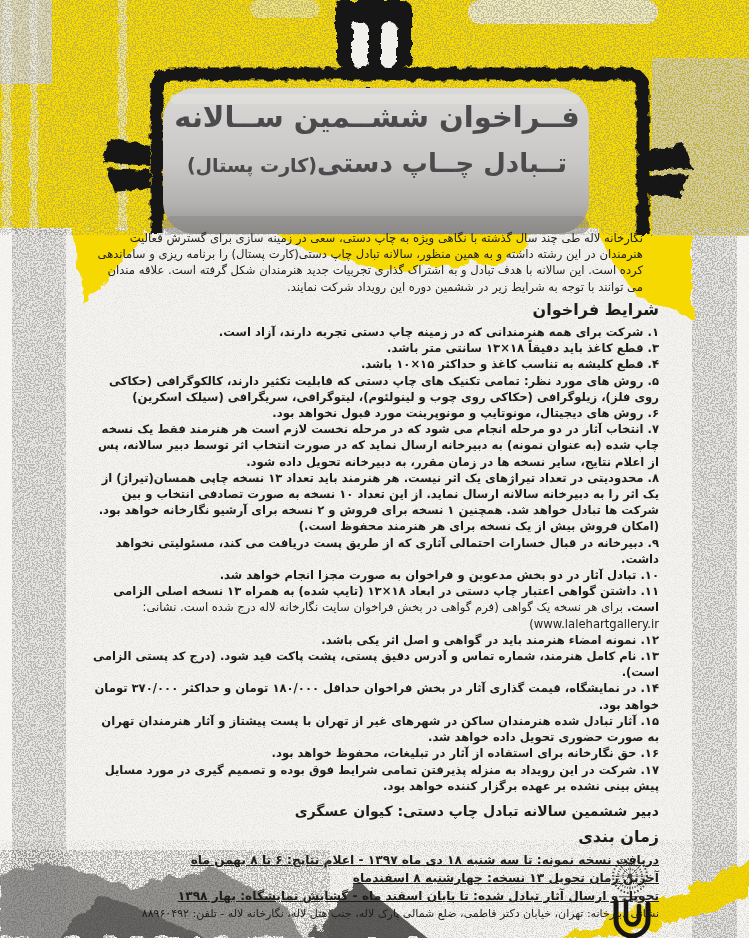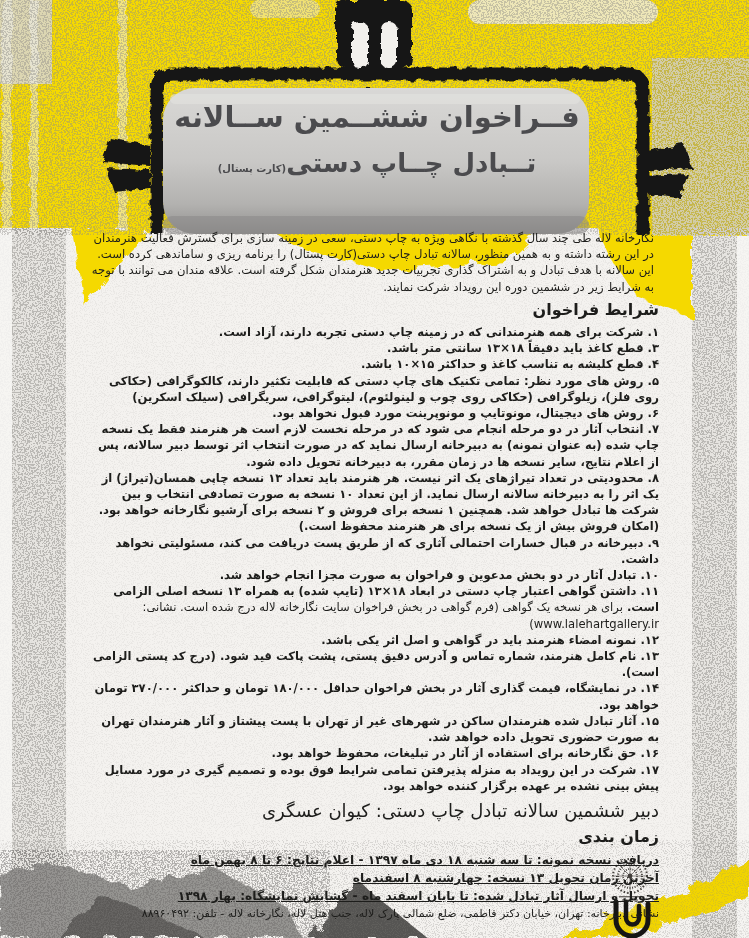--- a/index.html
+++ b/index.html
@@ -5,31 +5,31 @@
   html,body{margin:0;padding:0;background:#cfcdc9;}
   .page{position:relative;width:749px;height:938px;margin:0 auto;overflow:hidden;
         background:#86efac;font-family:"DejaVu Sans",sans-serif;}
   .page svg.bg{position:absolute;left:0;top:0;}
 
   
   .title-block{position:absolute;left:166px;top:100px;width:422px;text-align:center;
                direction:rtl;color:#4b4b4e;}
   .t1{font-size:29px;font-weight:700;white-space:nowrap;}
   .t2{font-size:26px;font-weight:700;margin-top:14px;white-space:nowrap;}
-  .t2 .suffix{font-size:10px;}
+  .t2 .suffix{font-size:19px;}
 
   
   .bodycol{position:absolute;top:230px;right:90px;width:568px;direction:rtl;
            text-align:right;color:#1d1d1b;font-size:11.6px;line-height:16.2px;}
-  .intro{margin:0 5px 7px 0;font-weight:400;}
+  .intro{margin:0 16px 7px 0;font-weight:400;}
   .heading{font-size:16px;font-weight:700;margin:0 0 6px 0;}
   .heading.mt{margin-top:10px;}
   .item{font-weight:700;}
   .item .note{font-weight:400;}
-  .director{font-weight:400;font-size:18px;margin-top:9px;}
+  .director{font-weight:700;font-size:14px;margin-top:9px;}
   .sched{font-weight:700;font-size:12.2px;line-height:18px;text-decoration:underline;}
   .addr{font-weight:400;font-size:11px;line-height:18px;}
 </style>
 </head>
 <body>
 
 <div class="page">
 
   <svg class="bg" width="749" height="938" viewBox="0 0 749 938">
     <defs>

